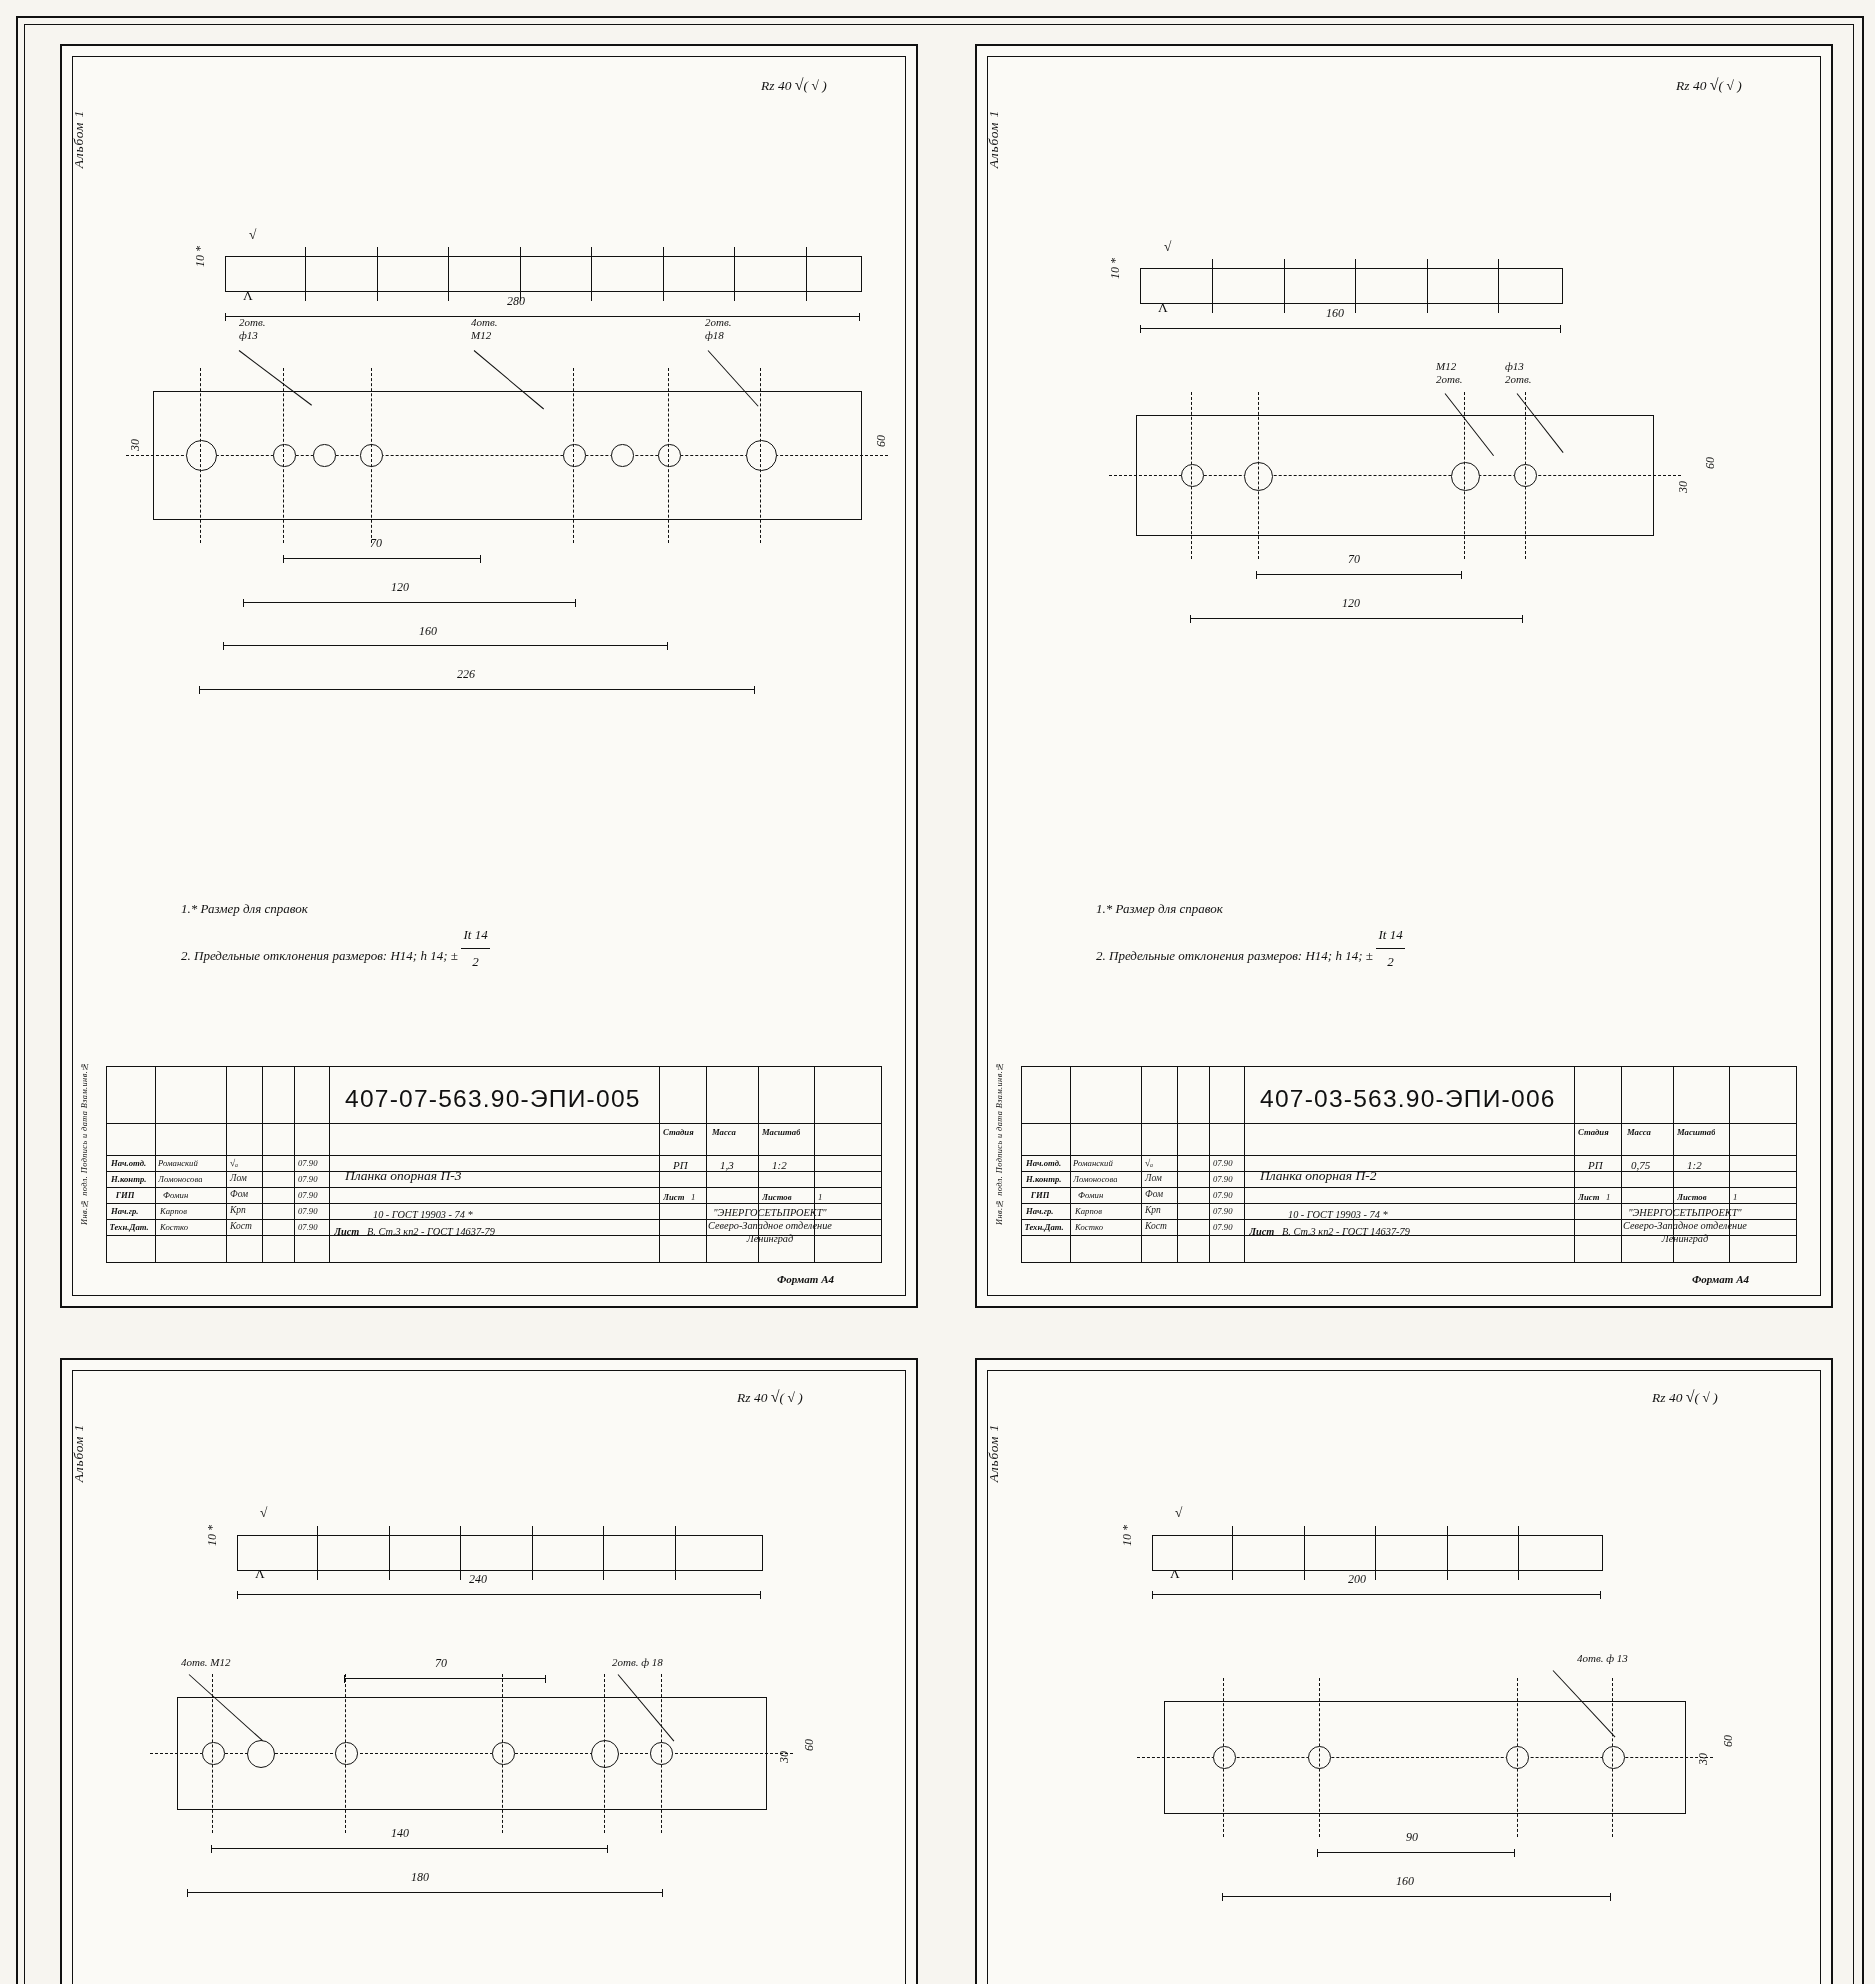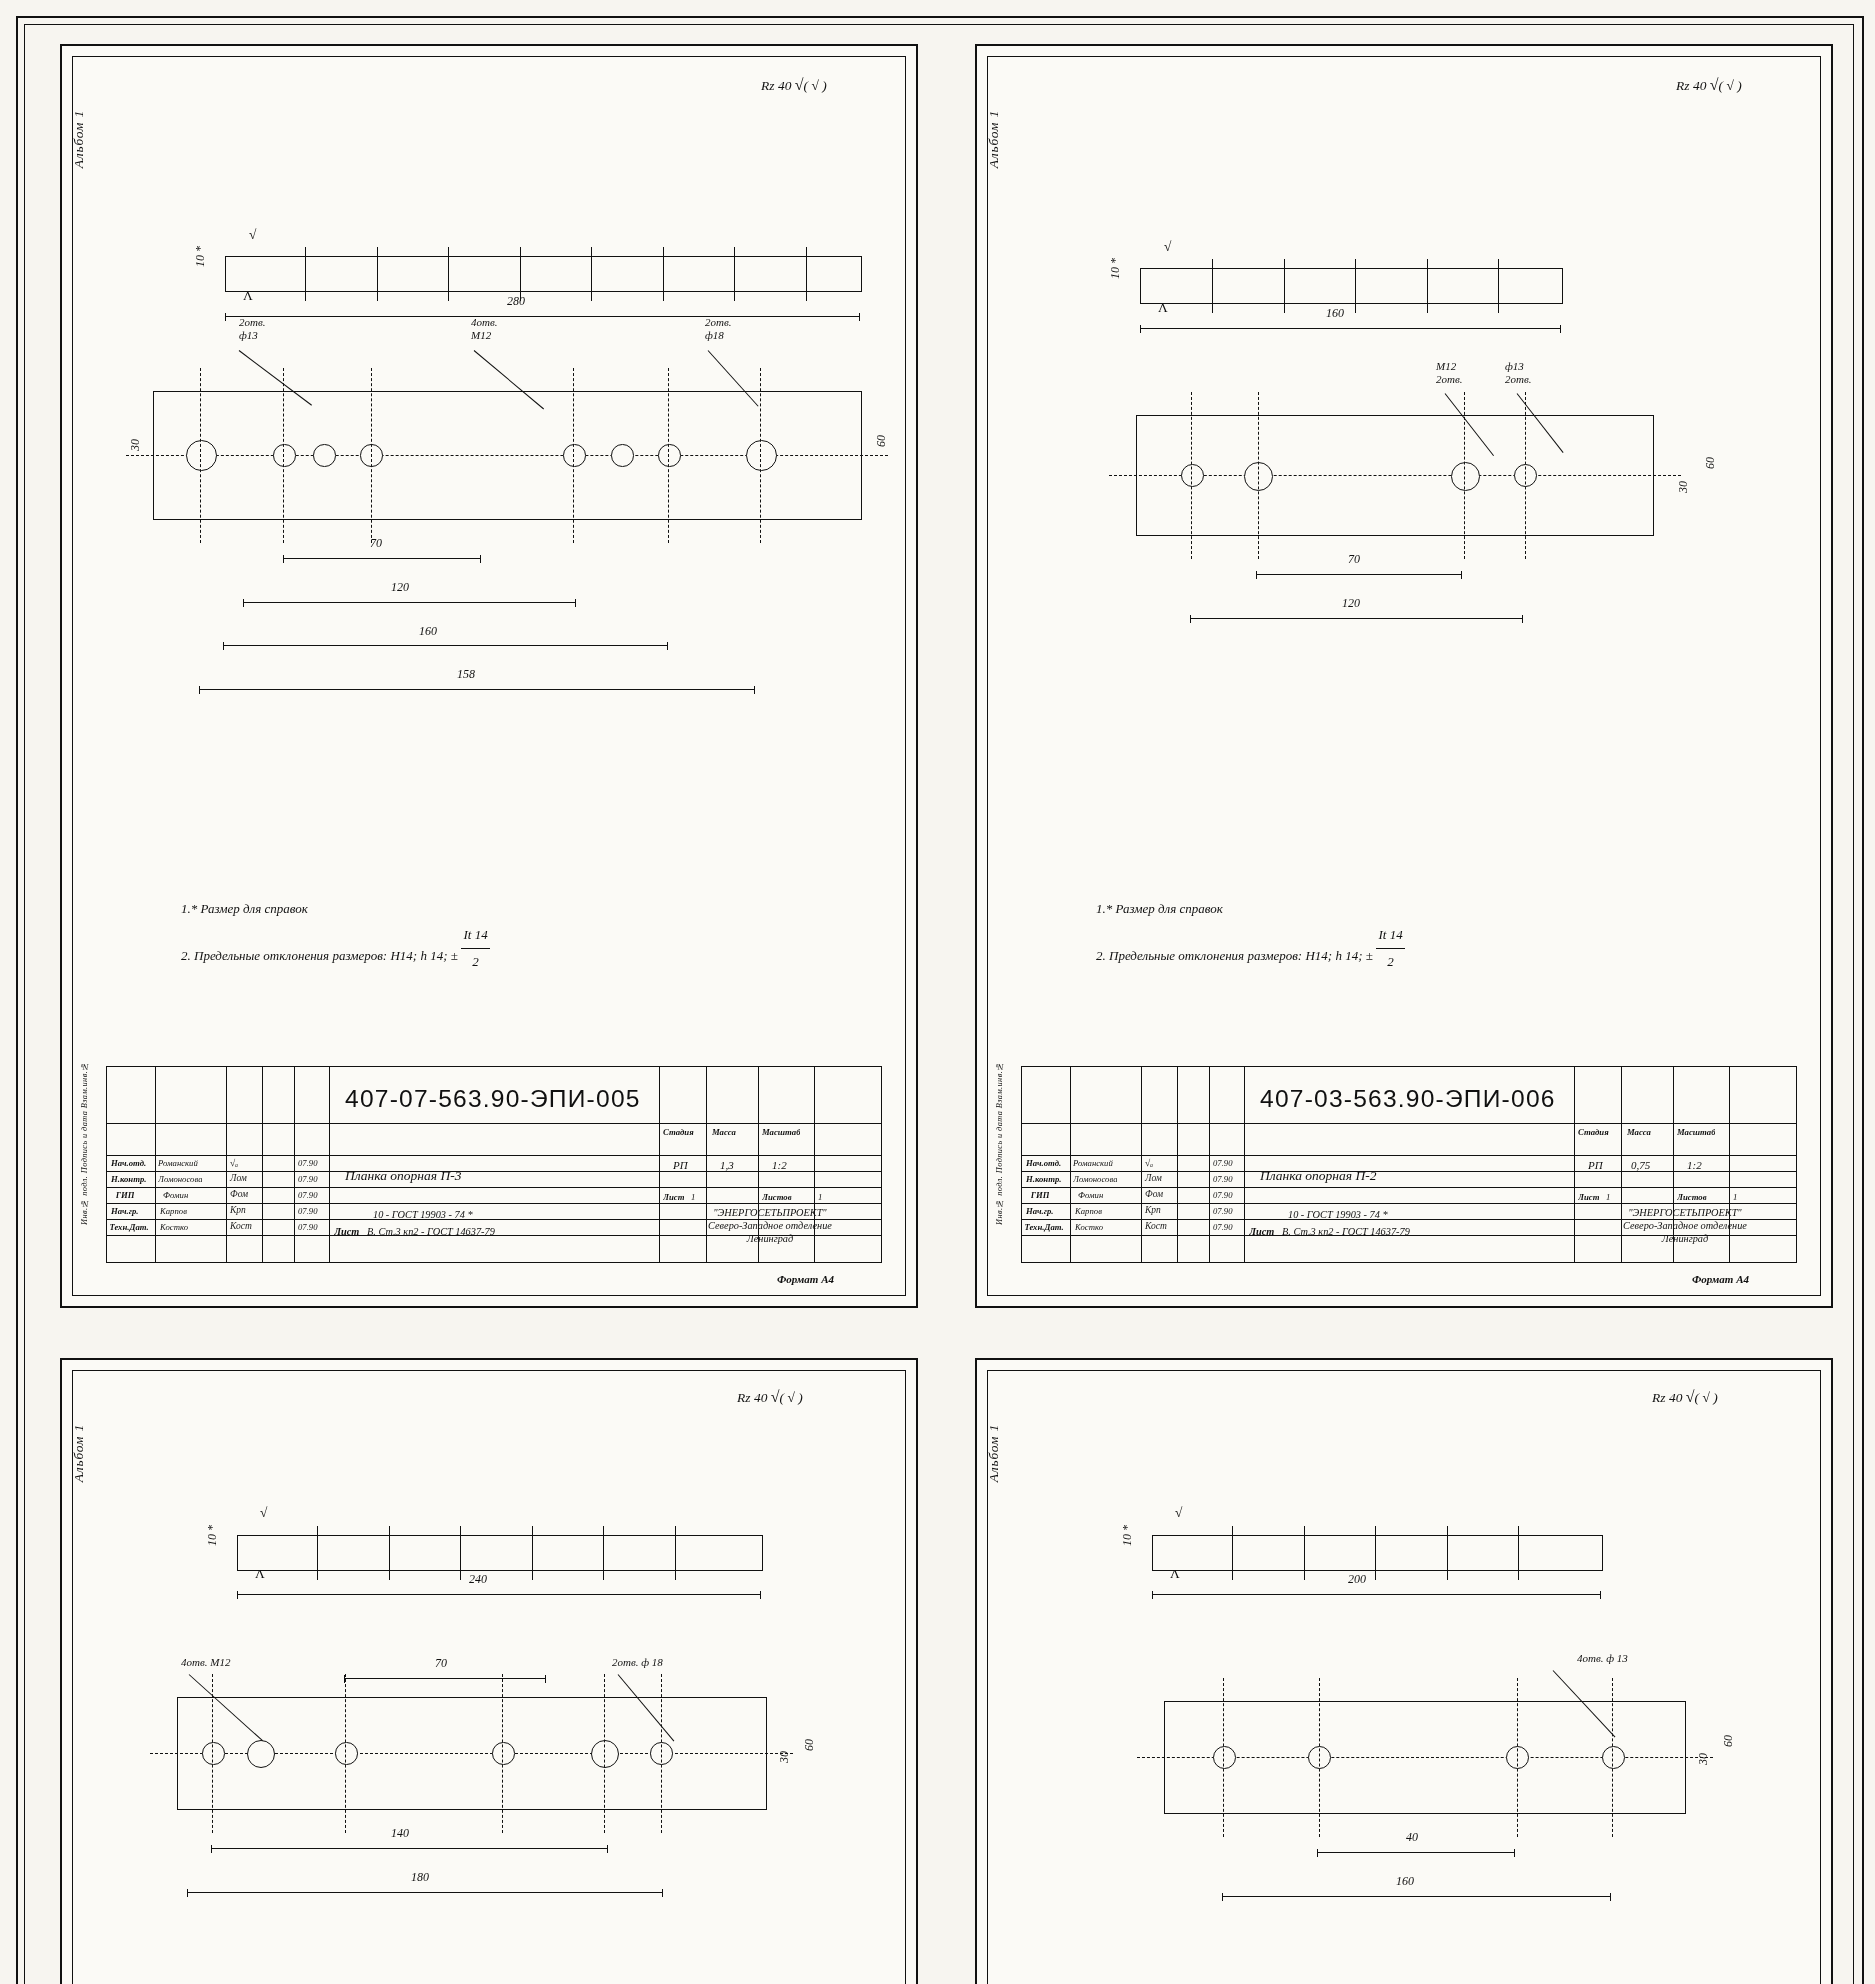--- a/index.html
+++ b/index.html
@@ -116,21 +116,21 @@
     <div class="label" style="left:643px;top:270px;">2отв.<br>ф18</div>
     <div class="leader" style="left:646px;top:304px;width:75px;transform:rotate(48deg);"></div>
 
     <div class="dimline" style="left:221px;top:512px;width:198px;"></div>
     <div class="dimtxt" style="left:308px;top:490px;">70</div>
     <div class="dimline" style="left:181px;top:556px;width:333px;"></div>
     <div class="dimtxt" style="left:329px;top:534px;">120</div>
     <div class="dimline" style="left:161px;top:599px;width:445px;"></div>
     <div class="dimtxt" style="left:357px;top:578px;">160</div>
     <div class="dimline" style="left:137px;top:643px;width:556px;"></div>
-    <div class="dimtxt" style="left:395px;top:621px;">158</div>
+    <div class="dimtxt" style="left:395px;top:621px;">226</div>
 
     <div class="notes" style="left:119px;top:850px;">
       <div>1.* Размер для справок</div>
       <div>
         <span>2. Предельные отклонения размеров:</span>
         <span>H14; h 14; ±</span>
         <span class="frac">
           <span class="num">It 14</span>
           <span class="den">2</span>
         </span>
@@ -427,19 +427,19 @@
       <div class="vline" style="left:352px;top:-24px;height:159px;"></div>
       <div class="vline" style="left:447px;top:-24px;height:159px;"></div>
     </div>
     <div class="dimtxt v" style="left:719px;top:393px;">30</div>
     <div class="dimtxt v" style="left:744px;top:375px;">60</div>
 
     <div class="label" style="left:600px;top:292px;">4отв. ф 13</div>
     <div class="leader" style="left:576px;top:310px;width:91px;transform:rotate(47deg);"></div>
 
     <div class="dimline" style="left:340px;top:492px;width:198px;"></div>
-    <div class="dimtxt" style="left:429px;top:470px;">40</div>
+    <div class="dimtxt" style="left:429px;top:470px;">90</div>
     <div class="dimline" style="left:245px;top:536px;width:389px;"></div>
     <div class="dimtxt" style="left:419px;top:514px;">160</div>
 
   </div>
 </div>
 
 
 </body></html>

